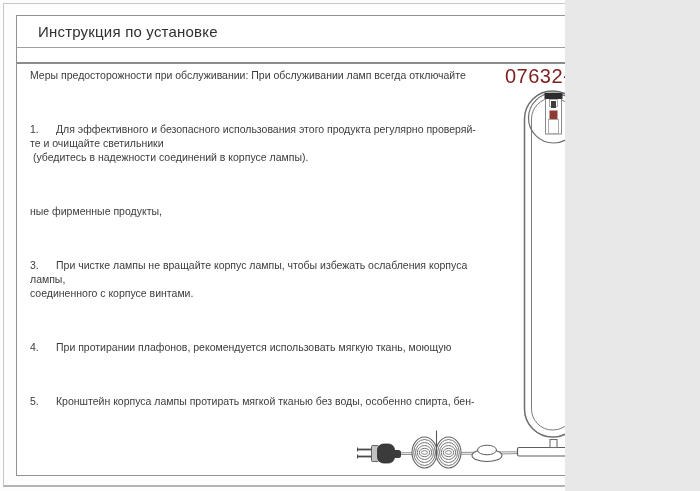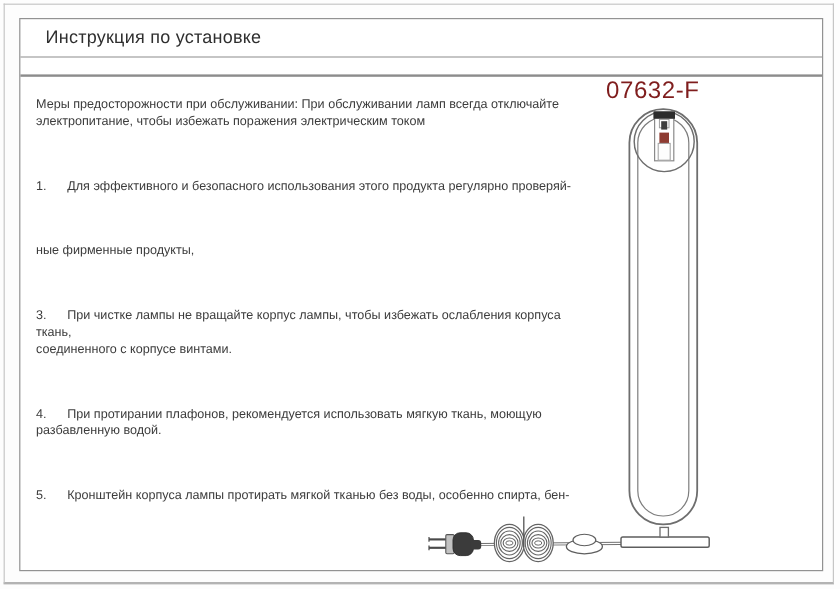--- a/index.html
+++ b/index.html
@@ -1,37 +1,37 @@
 <!DOCTYPE html>
 <html><head>
 <meta charset="utf-8">
 <style>
   html,body{margin:0;padding:0;background:#e8e8e8;}
   .page{
-    position:relative;width:700px;height:491px;background:#fdfdfd;
+    position:relative;width:565px;height:491px;background:#fdfdfd;
     font-family:"Liberation Sans",sans-serif;overflow:hidden;
   }
   .photo-border{
     position:absolute;left:3px;top:3px;width:692px;height:484px;
     border:1px solid #c6c6c6;border-bottom:2px solid #b3b3b3;box-sizing:border-box;
   }
   .doc-box{
     position:absolute;left:16px;top:15px;width:670px;height:461px;
     border:1px solid #929292;box-sizing:border-box;background:#ffffff;
   }
   .title-row{
     height:32px;border-bottom:1px solid #a0a0a0;box-sizing:border-box;
   }
   .title-row .title{
     padding:7px 0 0 21px;font-size:15px;color:#2f2f2f;letter-spacing:.2px;
   }
   .gap-row{height:16px;border-bottom:2px solid #8c8c8c;box-sizing:border-box;}
   .content-row{position:relative;height:411px;}
   .textcol{
-    position:absolute;left:13px;top:16px;width:478px;
+    position:absolute;left:13px;top:4px;width:478px;
     font-size:10.5px;line-height:14px;color:#3c3c3c;z-index:2;
   }
   .line{white-space:pre;}
   .intro{margin-bottom:13px;}
   .item{margin-bottom:9px;margin-top:40px;}
   .num{display:inline-block;width:26px;}
   .model{
     position:absolute;left:488px;top:1px;width:134px;text-align:left;
     font-size:20px;color:#7f1d1d;letter-spacing:.5px;z-index:2;
   }
@@ -111,40 +111,40 @@
           <rect x="549.5" y="110.5" width="8" height="9" fill="#8e3b31"></rect>
           <rect x="548.5" y="119.5" width="10" height="14" fill="#fdfdfd" stroke="#a5a5a5" stroke-width=".9"></rect>
         </g>
       </svg>
 
       <div class="model">07632-F</div>
 
       <div class="textcol">
         <div class="intro">
           <div class="line">Меры предосторожности при обслуживании: При обслуживании ламп всегда отключайте</div>
-          <div class="line">электропитание, чтобы избежать поражения электрическим током</div>
         </div>
 
         <div class="item">
           <div class="line"><span class="num">1.</span><span>Для эффективного и безопасного использования этого продукта регулярно проверяй-</span></div>
+          <div class="line">те и очищайте светильники</div>
+          <div class="line"> (убедитесь в надежности соединений в корпусе лампы).</div>
         </div>
 
         <div class="item">
           <div class="line">ные фирменные продукты,</div>
         </div>
 
         <div class="item">
           <div class="line"><span class="num">3.</span><span>При чистке лампы не вращайте корпус лампы, чтобы избежать ослабления корпуса</span></div>
-          <div class="line">ткань,</div>
+          <div class="line">лампы,</div>
           <div class="line">соединенного с корпусе винтами.</div>
         </div>
 
         <div class="item">
           <div class="line"><span class="num">4.</span><span>При протирании плафонов, рекомендуется использовать мягкую ткань, моющую</span></div>
-          <div class="line">разбавленную водой.</div>
         </div>
 
         <div class="item">
           <div class="line"><span class="num">5.</span><span>Кронштейн корпуса лампы протирать мягкой тканью без воды, особенно спирта, бен-</span></div>
         </div>
       </div>
 
     </div>
   </div>
 </div>

